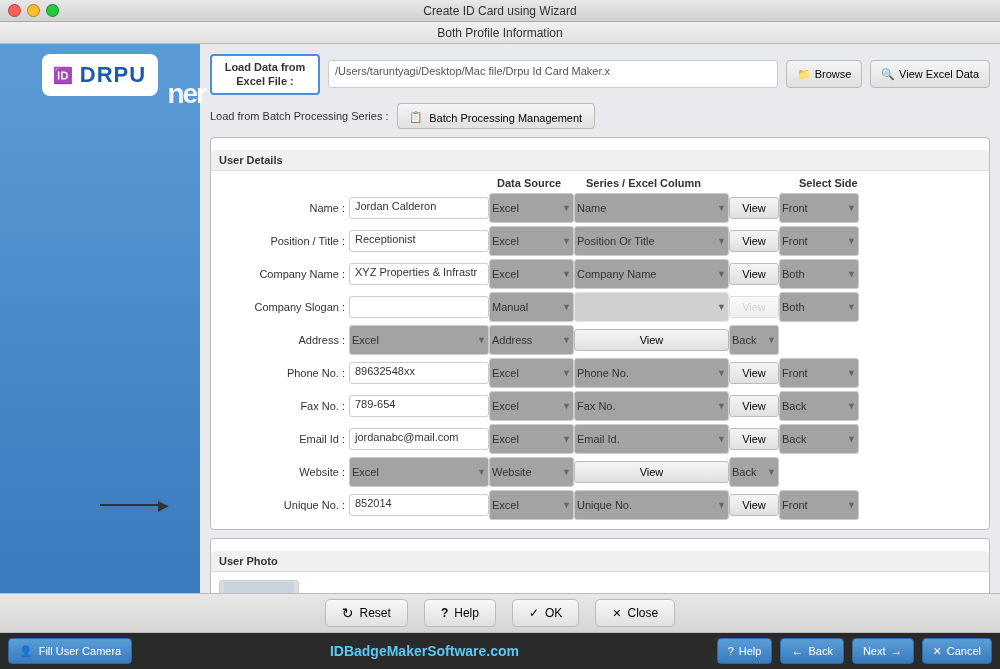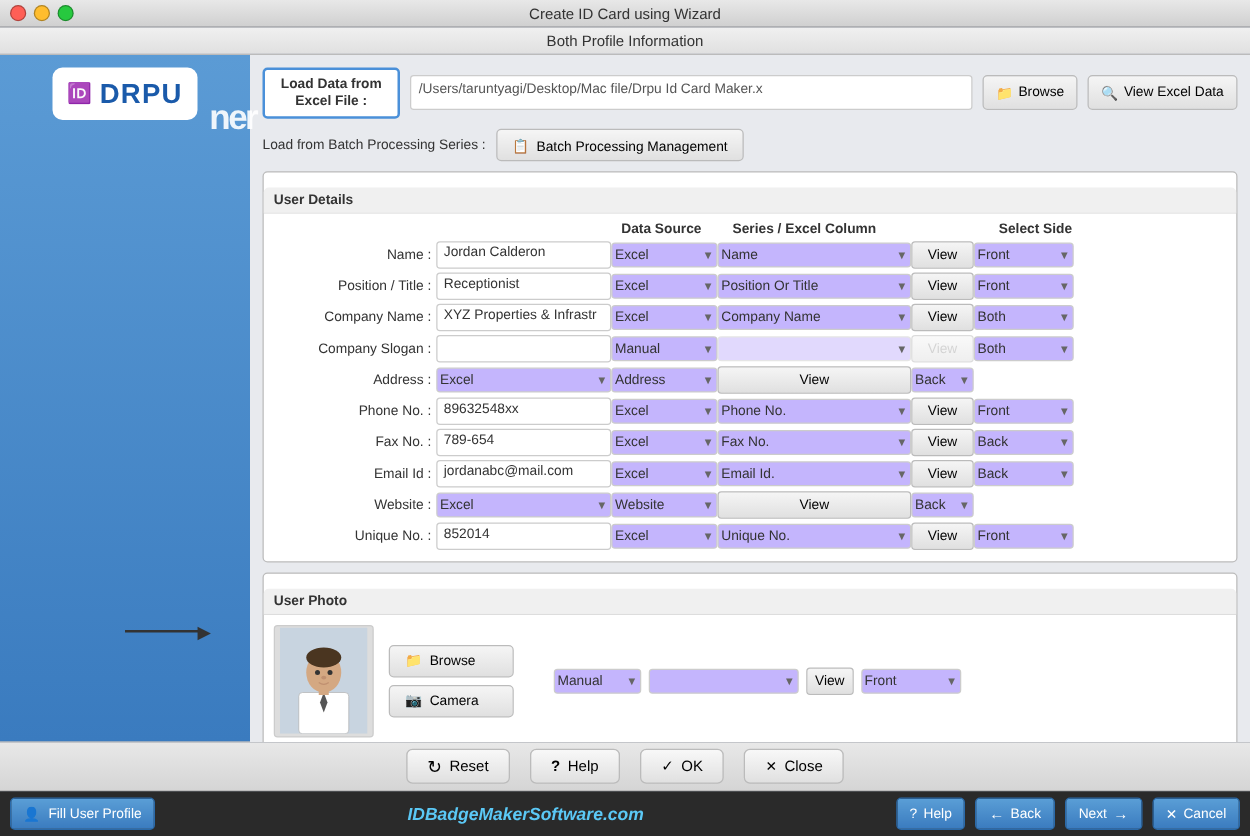--- a/index.html
+++ b/index.html
@@ -223,22 +223,22 @@
       background: white;
       color: #333;
       overflow: hidden;
       white-space: nowrap;
     }
     .field-select {
       border: 1px solid #ccc;
       border-radius: 3px;
       padding: 2px 2px;
       font-size: 11px;
-      height: 20px;
-      background: #c4b5fd;
+      height: 30px;
+      background: #a3a3a3;
       color: #333;
       width: 100%;
       cursor: pointer;
     }
     .select-with-arrow {
       position: relative;
       display: flex;
       align-items: center;
     }
     .select-with-arrow select {
@@ -394,21 +394,20 @@
       height: 26px;
     }
     .footer-center {
       flex: 1;
       text-align: center;
     }
     .footer-brand {
       font-size: 14px;
       font-weight: bold;
       color: white;
-      font-style: italic;
     }
     .footer-brand span { color: #5bc8f5; }
     .footer-right {
       display: flex;
       align-items: center;
       gap: 8px;
     }
     .btn-footer {
       background: linear-gradient(to bottom, #5a9ed6, #3a7bbf);
       border: 1px solid #2a6aaa;
@@ -790,21 +789,21 @@
   <button class="btn-action">
     <span class="icon-close"></span>
     <span>Close</span>
   </button>
 </div>
 
 <div class="footer">
   <div class="footer-left">
     <button class="btn-fill-profile">
       <span class="icon-fill"></span>
-      <span>Fill User Profile</span>
+      <span>Fill User Camera</span>
     </button>
   </div>
   <div class="footer-center">
     <span class="footer-brand">
       <span>IDBadgeMakerSoftware</span><span style="color:#5bc8f5">.com</span>
     </span>
   </div>
   <div class="footer-right">
     <button class="btn-footer">
       <span>?</span>

